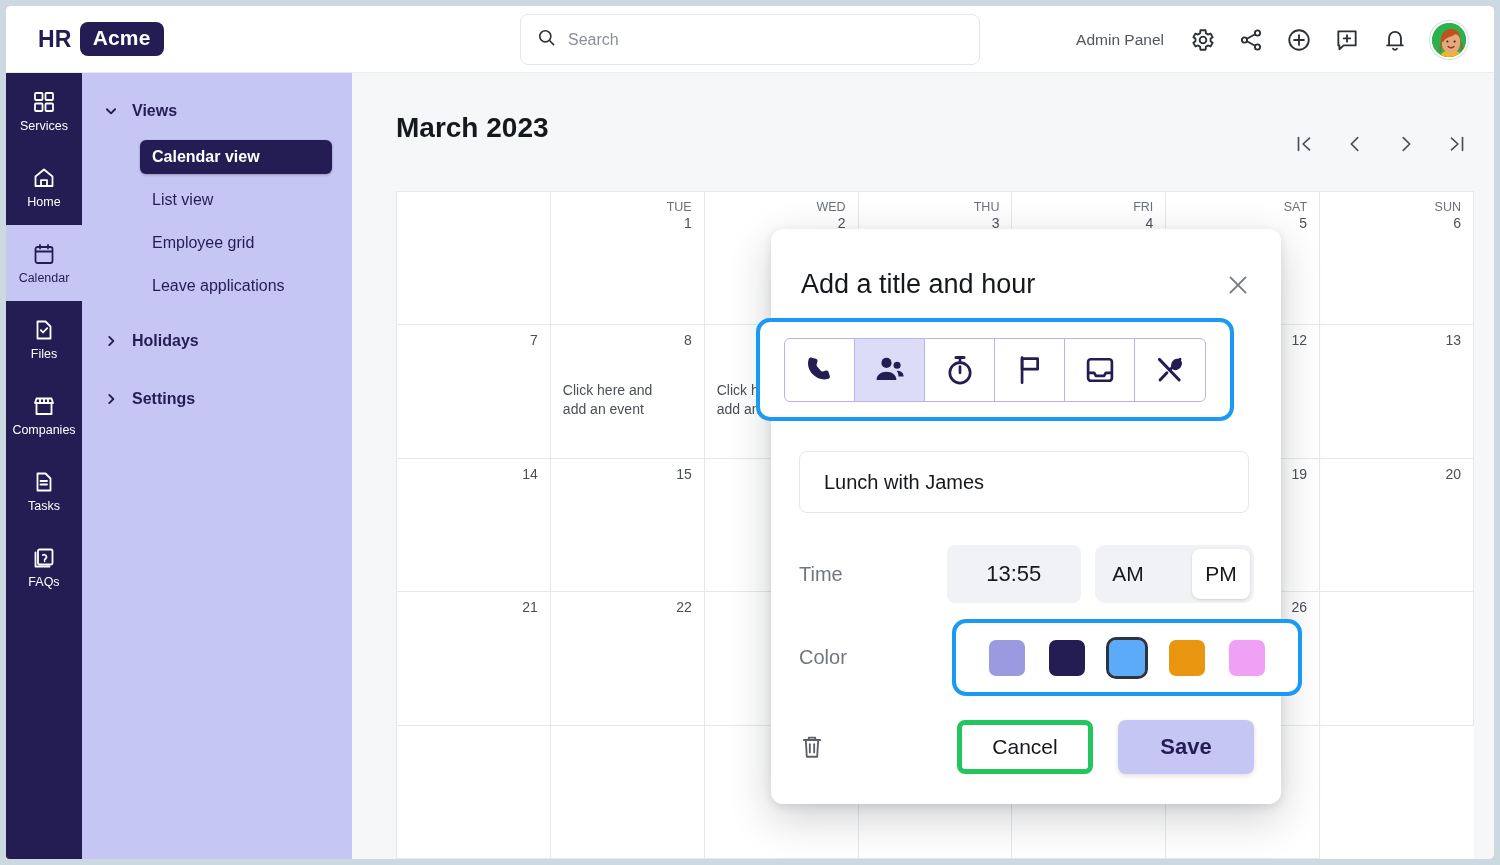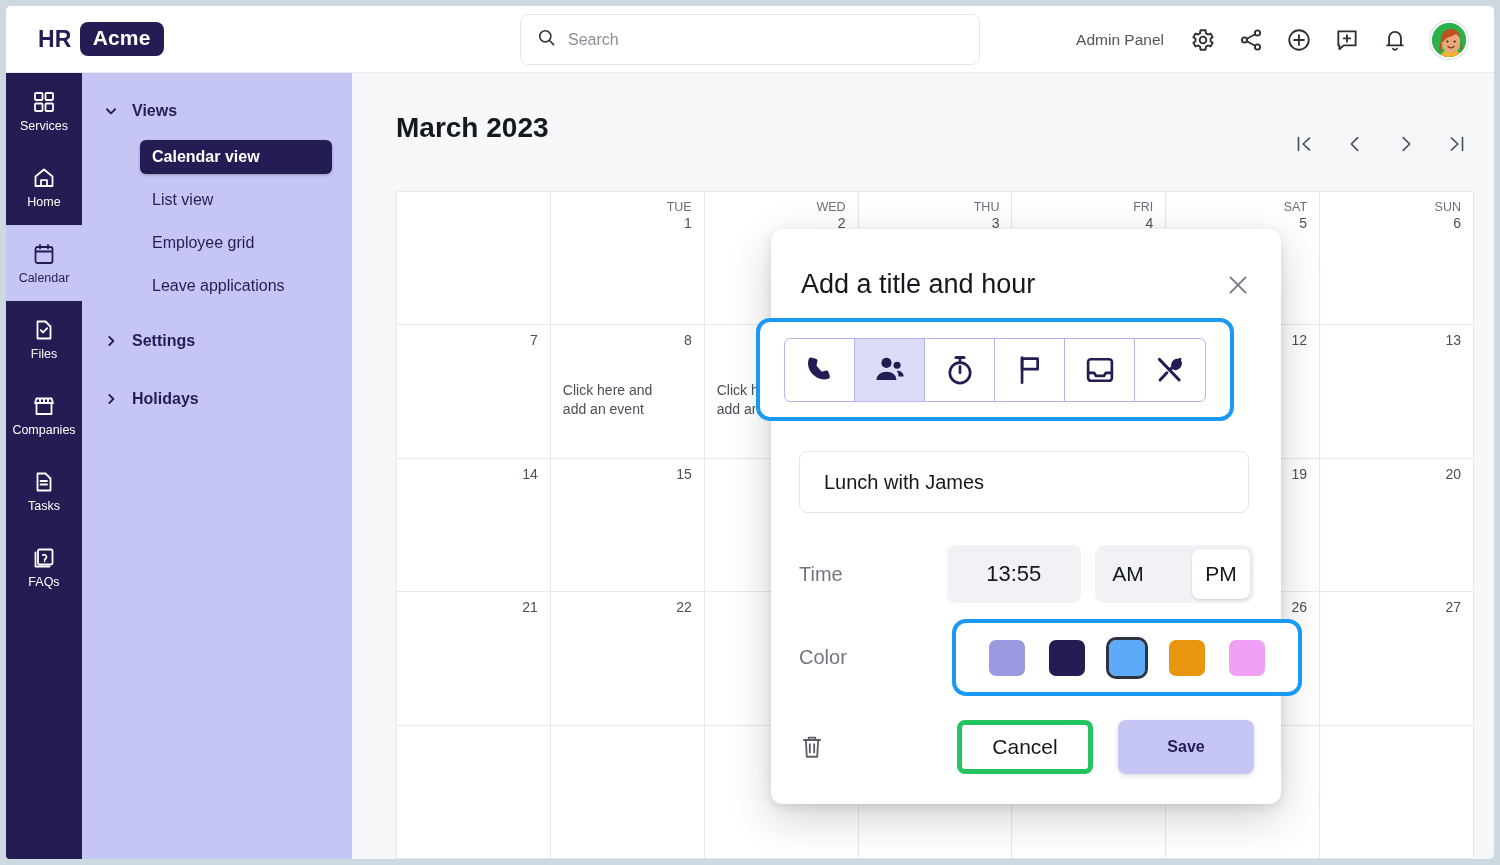--- a/index.html
+++ b/index.html
@@ -207,21 +207,21 @@
   .btn-cancel {
     margin-left: auto; width: 136px; height: 54px;
     border: 5px solid #22c55e; border-radius: 8px; background: #fff;
     display: flex; align-items: center; justify-content: center;
     font-size: 21px; color: #15181d;
   }
   .btn-save {
     margin-left: 25px; width: 136px; height: 54px;
     background: #c6c6f5; border-radius: 8px;
     display: flex; align-items: center; justify-content: center;
-    font-size: 16px; font-weight: bold; color: #241d54;
+    font-size: 22px; font-weight: bold; color: #241d54;
     box-shadow: 0 2px 5px rgba(0,0,0,.13);
   }
 </style>
 </head>
 <body>
 
 <div class="app">
 
   <div class="topbar">
     <div class="brand">
@@ -404,30 +404,30 @@
     <div class="subitem">
       <span>Leave applications</span>
     </div>
 
     <div class="grp">
       <span class="chev">
         <svg width="14" height="14" viewBox="0 0 24 24" fill="none" stroke="#241d54" stroke-width="3.2">
           <polyline points="9,5 16,12 9,19" stroke-linecap="round" stroke-linejoin="round"></polyline>
         </svg>
       </span>
-      <span>Settings</span>
+      <span>Holidays</span>
     </div>
 
     <div class="grp">
       <span class="chev">
         <svg width="14" height="14" viewBox="0 0 24 24" fill="none" stroke="#241d54" stroke-width="3.2">
           <polyline points="9,5 16,12 9,19" stroke-linecap="round" stroke-linejoin="round"></polyline>
         </svg>
       </span>
-      <span>Holidays</span>
+      <span>Settings</span>
     </div>
   </nav>
 
   <main class="main">
     <h1 class="cal-title">March 2023</h1>
 
     <div class="cal-nav">
       <span class="navbtn">
         <svg width="22" height="22" viewBox="0 0 24 24" fill="none" stroke="#4a4f57" stroke-width="1.8">
           <line x1="6" y1="5" x2="6" y2="19" stroke-linecap="round"></line>
@@ -569,25 +569,20 @@
           </div>
         </div>
         <div class="cell">
           <div class="dowlab">
             <span class="daynum">25</span>
           </div>
         </div>
         <div class="cell">
           <div class="dowlab">
             <span class="daynum">26</span>
-          </div>
-        </div>
-        <div class="cell">
-          <div class="dowlab">
-            <span class="daynum">27</span>
           </div>
         </div>
         <div class="cell">
           <div class="dowlab">
             <span class="daynum"></span>
           </div>
         </div>
         <div class="cell">
           <div class="dowlab">
             <span class="daynum"></span>

